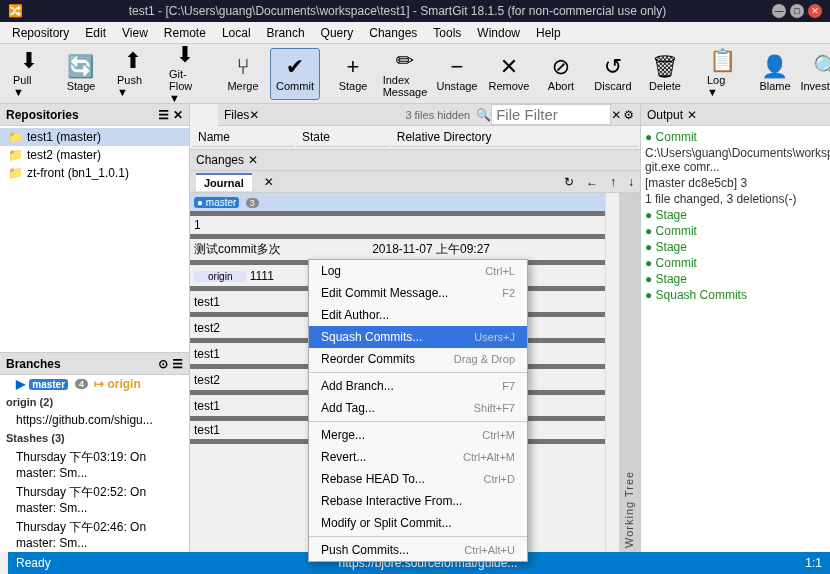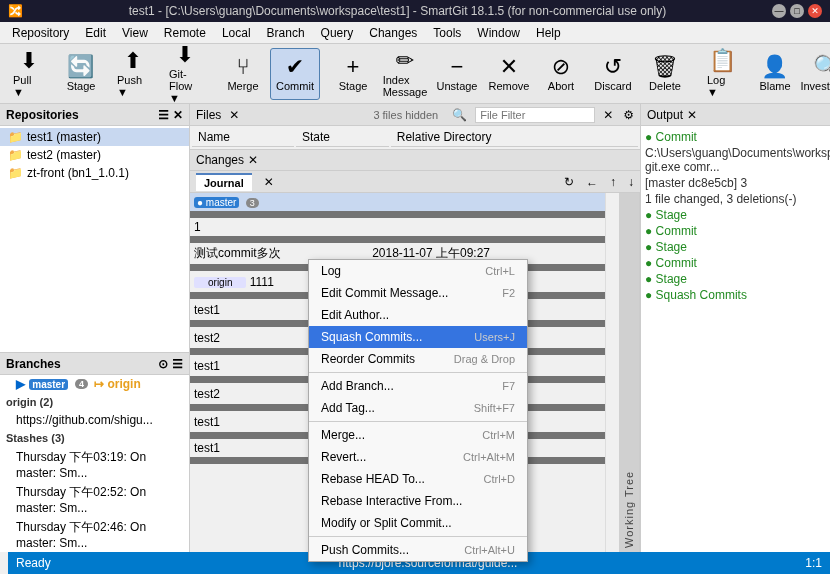--- a/index.html
+++ b/index.html
@@ -144,26 +144,26 @@
       position: relative;
     }
 
     .files-header {
       height: 22px;
       background: #e0e0e0;
       border-bottom: 1px solid #ccc;
       display: flex;
       align-items: center;
       padding: 0 6px;
-      gap: 8px;
+      margin-left: 28px;
     }
     .search-input {
       border: 1px solid #ccc;
       padding: 1px 4px;
-      font-size: 11px;
+      font-size: 15px;
       width: 120px;
     }
 
     .files-table { width: 100%; font-size: 11px; }
     .files-table th {
       background: #f0f0f0;
       padding: 2px 6px;
       text-align: left;
       border-bottom: 1px solid #ccc;
       font-weight: normal;
@@ -198,21 +198,21 @@
       background: #fff;
       border-top: 2px solid #5080c0;
       font-weight: bold;
     }
 
     .journal-table {
       width: 100%;
       font-size: 11px;
       border-collapse: collapse;
     }
-    .journal-table tr { border-bottom: 7px solid #737373; }
+    .journal-table tr { border-bottom: 5px solid #737373; }
     .journal-table td { padding: 2px 4px; }
     .journal-table tr.selected { background: #c8d8f0; }
 
     .branch-badge {
       background: #2d7dd2;
       color: white;
       border-radius: 3px;
       padding: 0 3px;
       font-size: 10px;
       margin-right: 3px;

